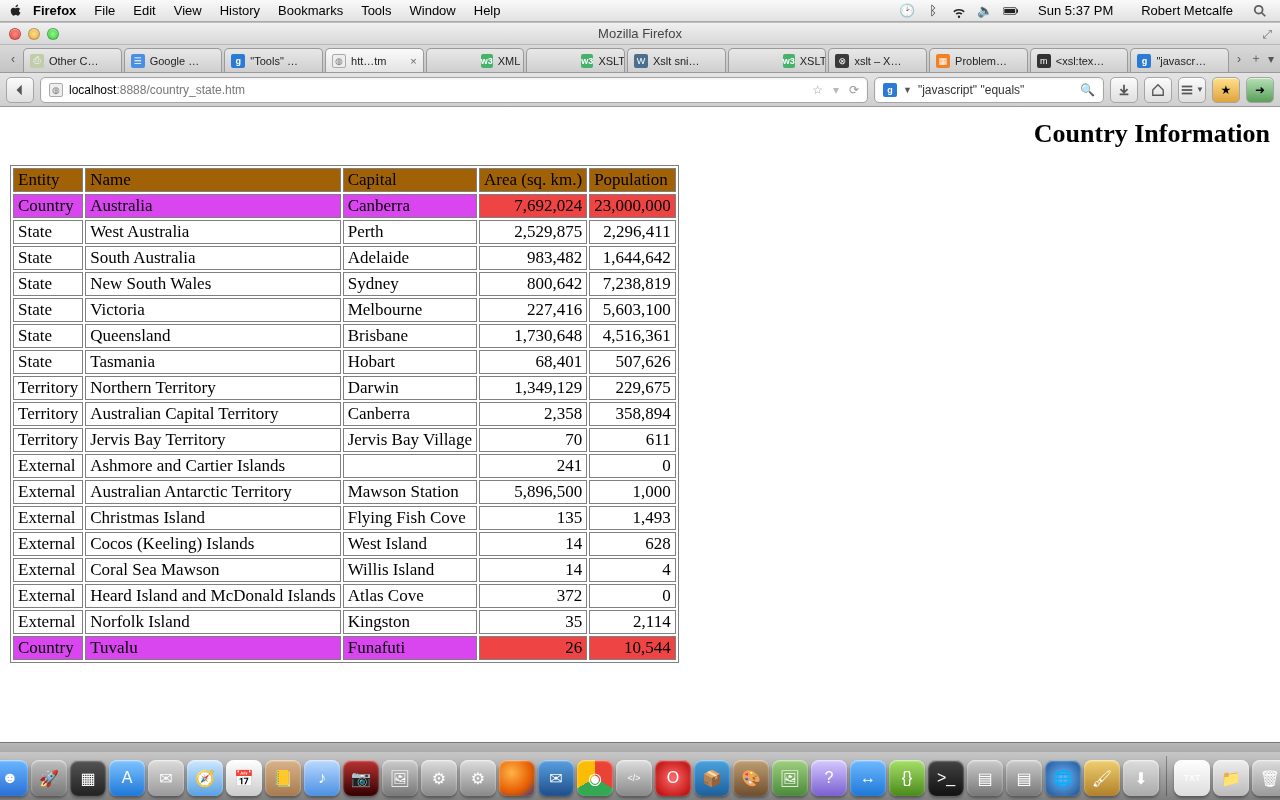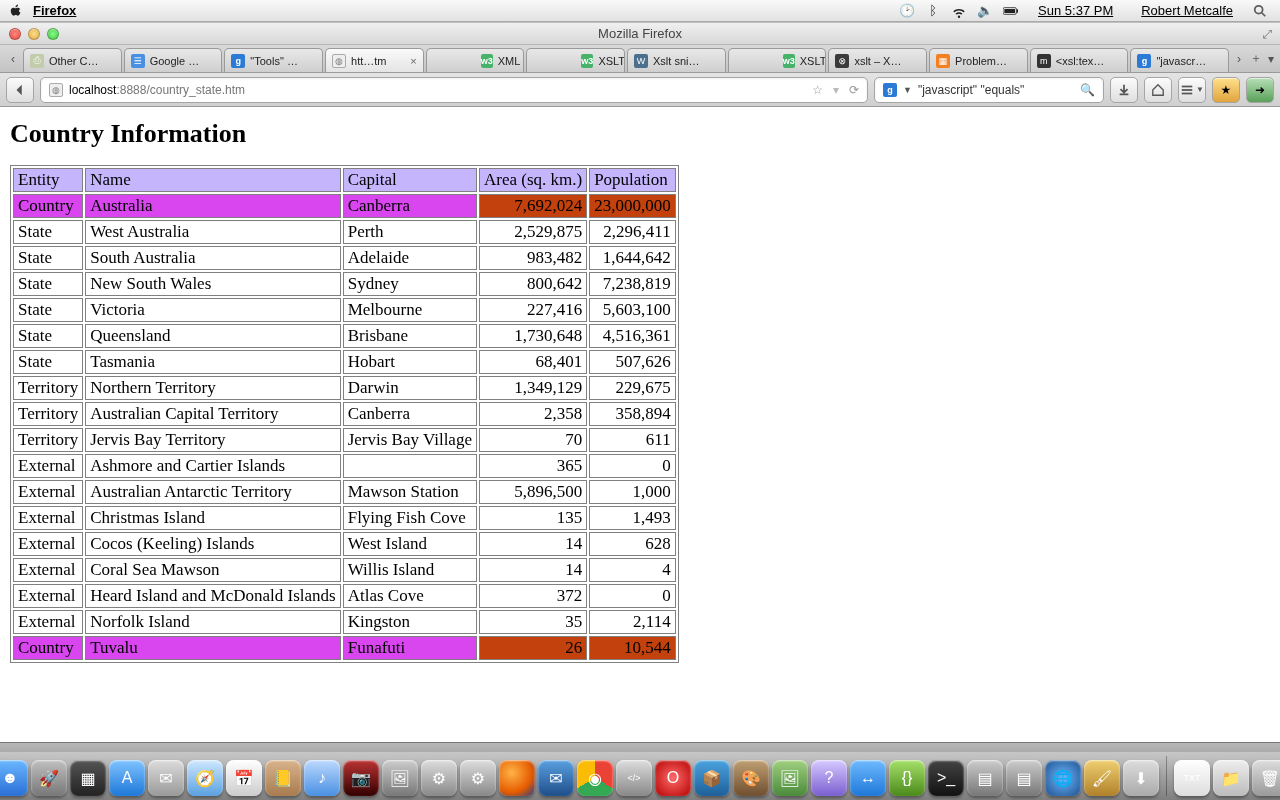--- a/index.html
+++ b/index.html
@@ -8,21 +8,21 @@
 
   
   .menubar {
     height:22px;
     background:linear-gradient(#f9f9f9,#e2e2e2);
     border-bottom:1px solid #aaa;
     display:flex; align-items:center; padding:0 8px;
     font-size:13px; color:#000;
   }
   .menubar .mb-left { display:flex; align-items:center; gap:0; }
-  .menubar .mb-item { padding:0 9px; line-height:22px; cursor:default;text-decoration:underline; }
+  .menubar .mb-item { padding:0 9px; line-height:22px; cursor:default; }
   .menubar .mb-item.bold { font-weight:600; }
   .menubar .mb-right { margin-left:auto; display:flex; align-items:center; gap:10px; padding-right:4px;}
   .mb-icon { width:16px; height:16px; display:inline-flex; align-items:center; justify-content:center; opacity:.85;}
   .apple svg { fill:#000; width:14px; height:14px;}
   .spot svg { width:14px; height:14px; stroke:#444; fill:none; stroke-width:2;}
 
   
   .window {
     position:absolute; top:22px; left:0; right:0; bottom:58px;
     background:linear-gradient(#eaeaea,#d6d6d6);
@@ -102,32 +102,32 @@
   .searchbox .sfav { width:14px; height:14px; background:#2b7bd6; border-radius:2px; color:#fff; font-size:9px; display:flex;align-items:center;justify-content:center;font-weight:bold;}
   .searchbox .dd { color:#555; font-size:9px;}
   .searchbox .stext { flex:1; white-space:nowrap; overflow:hidden; color:#333;}
   .searchbox .slens { color:#888; font-size:12px;}
 
   
   .page {
     flex:1 1 auto; background:#fff; overflow:auto; padding:8px 10px 20px 10px;
     font-family: "Times New Roman", Times, serif;
   }
-  .page h1 { font-size:26px; margin:4px 0 16px 0; font-weight:bold;}
+  .page h1 { font-size:26px; margin:4px 0 16px 0; font-weight:bold;text-align:right;}
   table.info {
     border:1px solid #808080; border-collapse:separate; border-spacing:2px;
     font-size:17px;
   }
   table.info th, table.info td {
     border:1px solid #808080; padding:1px 4px; text-align:left; white-space:nowrap;
   }
-  table.info th { background:#c4b5fd; color:#000; font-weight:normal;}
+  table.info th { background:#a16207; color:#000; font-weight:normal;}
   table.info td.num { text-align:right;}
   table.info tr.country td { background:#d946ef;}
-  table.info tr.country td.num { background:#c2410c;}
+  table.info tr.country td.num { background:#ef4444;}
 
   
   .dock-wrap {
     position:absolute; left:0; right:0; bottom:0; height:58px;
     display:flex; justify-content:center; align-items:flex-end;
     background:linear-gradient(#b8b8b8,#888 55%,#707070);
     border-top:1px solid #777;
   }
   .dock {
     display:flex; align-items:flex-end; gap:3px; padding:4px 12px 4px 12px;
@@ -146,20 +146,21 @@
 <body>
 
 <div class="menubar">
   <div class="mb-left">
     <span class="mb-icon apple">
       <svg viewBox="0 0 16 16">
           <path d="M11.3 8.4c0-1.8 1.5-2.7 1.6-2.7-0.9-1.3-2.2-1.5-2.7-1.5-1.1-.1-2.2.7-2.8.7-.6 0-1.5-.7-2.4-.7C3.6 4.2 2 5.4 2 7.8c0 1.4.5 2.9 1.2 3.8.6.8 1.3 1.7 2.2 1.7.9 0 1.2-.6 2.3-.6s1.4.6 2.3.6c1 0 1.6-.9 2.2-1.7.4-.6.7-1.2.9-1.9-1-.4-1.8-1.3-1.8-2.3zM9.6 2.8c.5-.6.8-1.4.7-2.3-.7 0-1.6.5-2.1 1.1-.5.5-.9 1.4-.8 2.2.8.1 1.7-.4 2.2-1z"></path>
         </svg>
     </span>
     <span class="mb-item bold">Firefox</span>
+    <span id="menu-items"><span class="mb-item">File</span><span class="mb-item">Edit</span><span class="mb-item">View</span><span class="mb-item">History</span><span class="mb-item">Bookmarks</span><span class="mb-item">Tools</span><span class="mb-item">Window</span><span class="mb-item">Help</span></span>
   </div>
   <div class="mb-right">
     <span class="mb-icon">🕑</span>
     <span class="mb-icon">ᛒ</span>
     <span class="mb-icon">
       <svg viewBox="0 0 16 16" width="16" height="16">
           <path d="M8 12.5a1.2 1.2 0 100 2.4 1.2 1.2 0 000-2.4zm0-3.3c-1.3 0-2.5.5-3.4 1.4l1.2 1.2c.6-.6 1.4-1 2.2-1s1.6.4 2.2 1l1.2-1.2C10.5 9.7 9.3 9.2 8 9.2zm0-3.3c-2.2 0-4.2.9-5.7 2.3l1.2 1.2C4.7 8.2 6.3 7.5 8 7.5s3.3.7 4.5 1.9l1.2-1.2C12.2 6.8 10.2 5.9 8 5.9z" fill="#000"></path>
         </svg>
     </span>
     <span class="mb-icon">🔈</span>
@@ -376,21 +377,21 @@
             <td>Territory</td>
             <td>Jervis Bay Territory</td>
             <td>Jervis Bay Village</td>
             <td class="num">70</td>
             <td class="num">611</td>
           </tr>
           <tr>
             <td>External</td>
             <td>Ashmore and Cartier Islands</td>
             <td></td>
-            <td class="num">365</td>
+            <td class="num">241</td>
             <td class="num">0</td>
           </tr>
           <tr>
             <td>External</td>
             <td>Australian Antarctic Territory</td>
             <td>Mawson Station</td>
             <td class="num">5,896,500</td>
             <td class="num">1,000</td>
           </tr>
           <tr>

